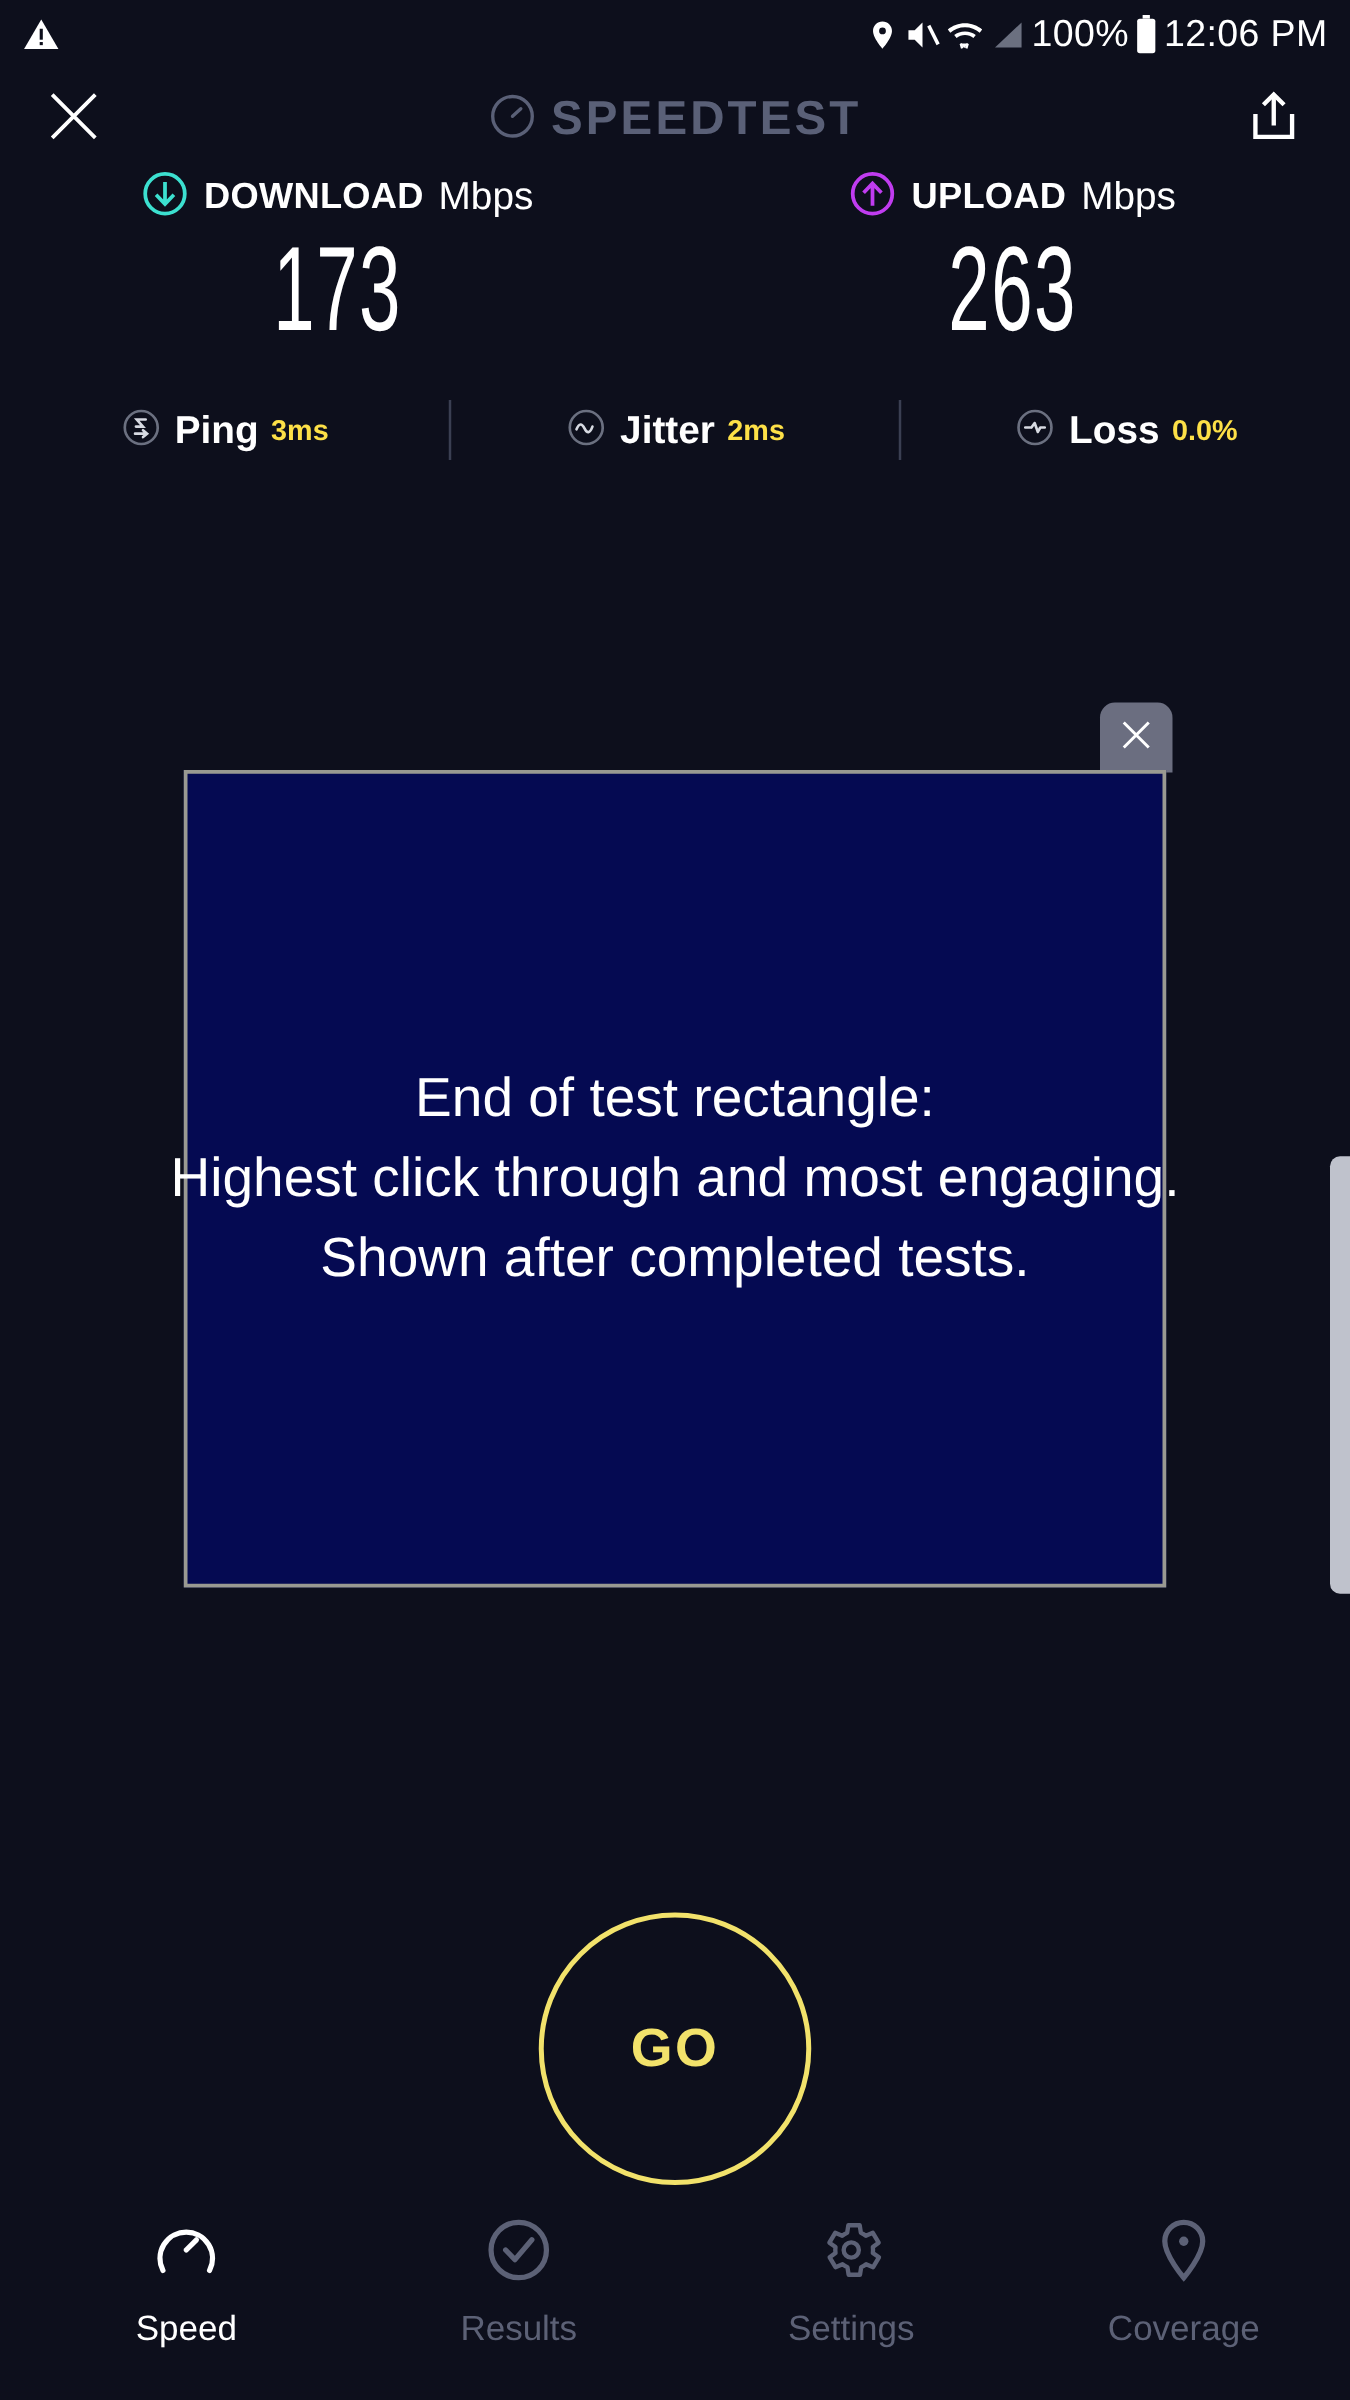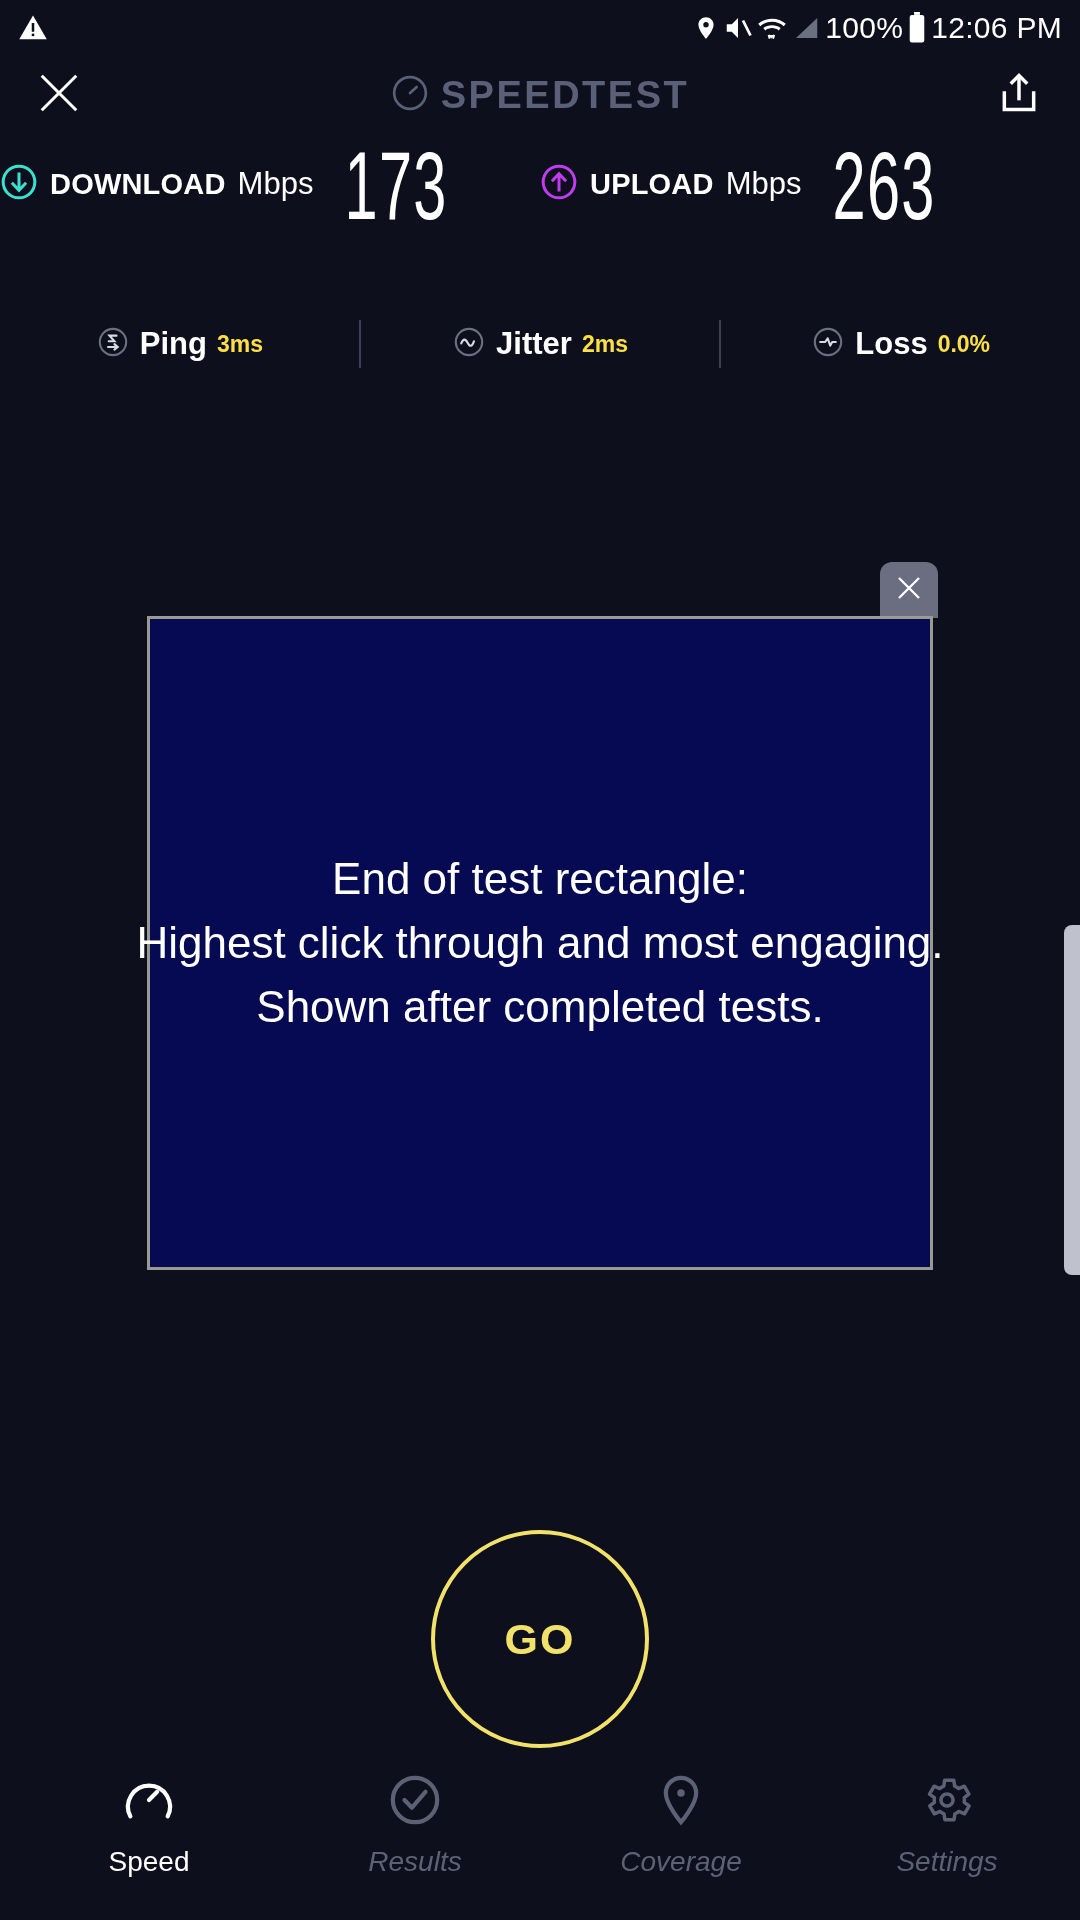--- a/index.html
+++ b/index.html
@@ -35,21 +35,21 @@
     width:58px; height:58px; display:flex; align-items:center; justify-content:center;
   }
   .hdr-brand{ display:flex; align-items:center; gap:12px; }
   .hdr-title{
     color:#5a6077; font-size:38px; font-weight:bold; letter-spacing:2.5px;
   }
 
   
   .results{ position:absolute; top:134px; left:0; width:1080px; }
   .dl-ul-row{ display:flex; width:1080px; }
-  .dl-col, .ul-col{ width:50%; display:flex; flex-direction:row; align-items:center; }
+  .dl-col, .ul-col{ width:50%; display:flex; flex-direction:column; align-items:center; }
   .metric-head{ display:flex; align-items:center; gap:12px; height:46px; }
   .metric-label{ color:#ffffff; font-size:29px; font-weight:bold; letter-spacing:.2px; }
   .metric-unit{ color:#ffffff; font-size:31px; font-weight:normal; }
   .metric-value{
     color:#ffffff; font-size:96px; font-weight:300;
     font-family:"Liberation Sans Narrow","Liberation Sans",sans-serif;
     transform:scaleX(0.62); transform-origin:center top;
     line-height:1.0; margin-top:4px; letter-spacing:2px;
     white-space:nowrap;
   }
@@ -95,21 +95,21 @@
   .go-label{ color:#f2e26b; font-size:43px; font-weight:bold; letter-spacing:2px; }
 
   
   .bottomnav{
     position:absolute; left:0; bottom:0; width:1080px; height:160px;
     display:flex; align-items:flex-start; padding-top:12px;padding-left:16px;
   }
   .nav-item{ flex:1; display:flex; flex-direction:column; align-items:center; gap:14px; }
   .nav-label{ font-size:28px; }
   .nav-item.active .nav-label{ color:#ffffff; }
-  .nav-item:not(.active) .nav-label{ color:#5c6176;font-style:italic; }
+  .nav-item:not(.active) .nav-label{ color:#5c6176; }
 </style>
 </head>
 <body>
 
 <div id="app">
 
   <div class="statusbar">
     <div class="sb-left">
       <span class="sb-icon">
         <svg width="30" height="30" viewBox="0 0 24 24">
@@ -288,30 +288,30 @@
         <svg width="56" height="56" viewBox="0 0 24 24">
             <circle cx="12" cy="12" r="9.5" stroke="#5c6176" stroke-width="1.8" fill="none"></circle>
             <path d="M7.5 12 L10.7 15.3 L16.5 8.5" stroke="#5c6176" stroke-width="1.8" fill="none" stroke-linecap="round" stroke-linejoin="round"></path>
           </svg>
       </span>
       <span class="nav-label">Results</span>
     </div>
     <div class="nav-item">
       <span>
         <svg width="56" height="56" viewBox="0 0 24 24">
+            <path d="M19.4 13a7.6 7.6 0 0 0 0-2l2-1.5-2-3.4-2.4 1a7.6 7.6 0 0 0-1.7-1l-.4-2.6h-3.9l-.4 2.6a7.6 7.6 0 0 0-1.7 1l-2.4-1-2 3.4L6.6 11a7.6 7.6 0 0 0 0 2l-2 1.5 2 3.4 2.4-1a7.6 7.6 0 0 0 1.7 1l.4 2.6h3.9l.4-2.6a7.6 7.6 0 0 0 1.7-1l2.4 1 2-3.4L19.4 13z" stroke="#5c6176" stroke-width="1.5" fill="none" stroke-linejoin="round"></path>
+            <circle cx="12" cy="12" r="2.6" stroke="#5c6176" stroke-width="1.5" fill="none"></circle>
+          </svg>
+      </span>
+      <span class="nav-label">Settings</span>
+    </div>
+    <div class="nav-item">
+      <span>
+        <svg width="56" height="56" viewBox="0 0 24 24">
             <path d="M12 2.5c-3.6 0-6.5 2.9-6.5 6.5 0 4.9 6.5 12.5 6.5 12.5s6.5-7.6 6.5-12.5c0-3.6-2.9-6.5-6.5-6.5z" stroke="#5c6176" stroke-width="1.8" fill="none"></path>
             <circle cx="12" cy="9" r="1.6" fill="#5c6176"></circle>
           </svg>
       </span>
       <span class="nav-label">Coverage</span>
     </div>
-    <div class="nav-item">
-      <span>
-        <svg width="56" height="56" viewBox="0 0 24 24">
-            <path d="M19.4 13a7.6 7.6 0 0 0 0-2l2-1.5-2-3.4-2.4 1a7.6 7.6 0 0 0-1.7-1l-.4-2.6h-3.9l-.4 2.6a7.6 7.6 0 0 0-1.7 1l-2.4-1-2 3.4L6.6 11a7.6 7.6 0 0 0 0 2l-2 1.5 2 3.4 2.4-1a7.6 7.6 0 0 0 1.7 1l.4 2.6h3.9l.4-2.6a7.6 7.6 0 0 0 1.7-1l2.4 1 2-3.4L19.4 13z" stroke="#5c6176" stroke-width="1.5" fill="none" stroke-linejoin="round"></path>
-            <circle cx="12" cy="12" r="2.6" stroke="#5c6176" stroke-width="1.5" fill="none"></circle>
-          </svg>
-      </span>
-      <span class="nav-label">Settings</span>
-    </div>
   </div>
 
 </div>
 
 </body></html>

